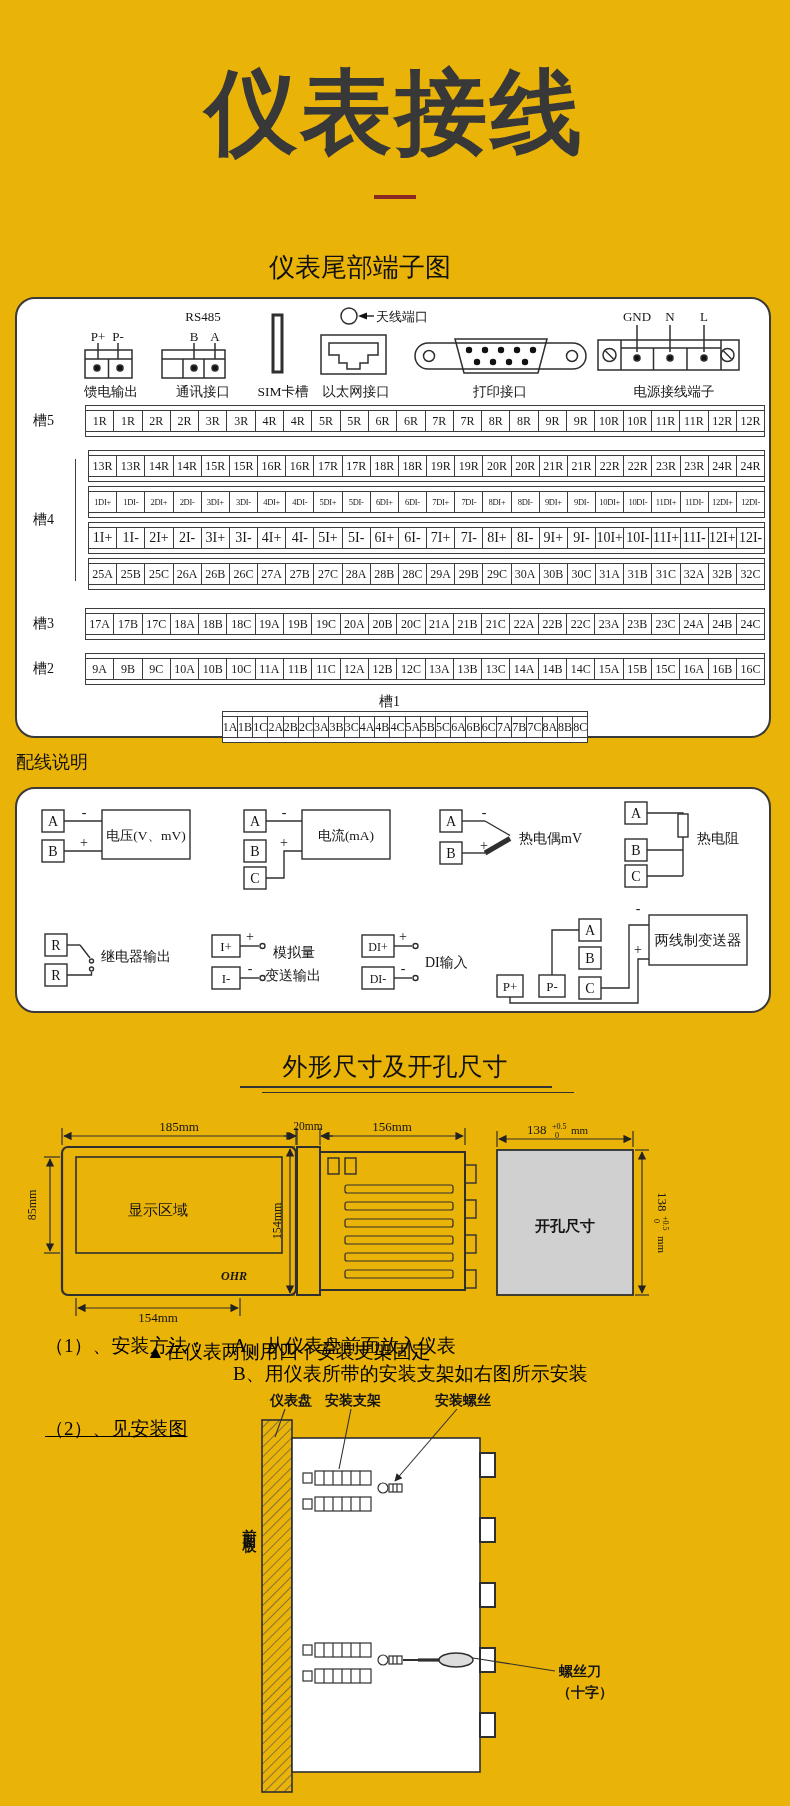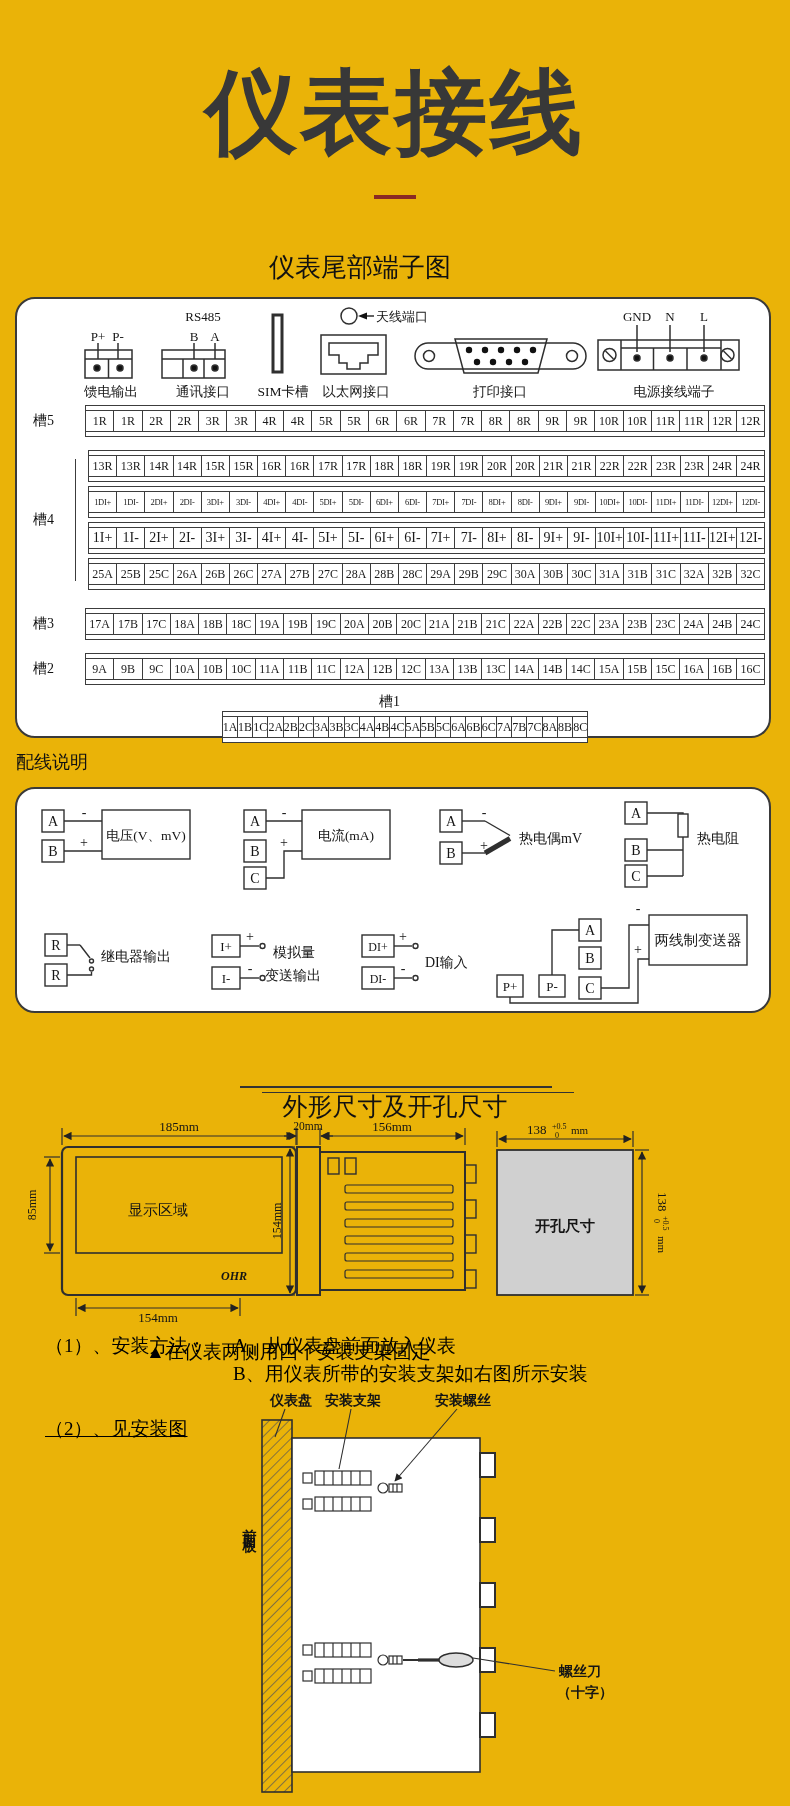--- a/index.html
+++ b/index.html
@@ -28,21 +28,21 @@
   .band{height:4px;}
   .band.top{border-bottom:1px solid #3c3c3c;}
   .band.bot{border-top:1px solid #3c3c3c;}
   .cells{display:flex;}
   .cell{flex:1;height:20px;line-height:20px;font-size:12px;text-align:center;
     border-right:1px solid #3c3c3c;white-space:nowrap;overflow:hidden;}
   .cell:last-child{border-right:0;}
   .cells.sm .cell{font-size:14px;}
   .cells.xs .cell{font-size:8.5px;letter-spacing:-0.3px;}
   .dims-heading{position:absolute;top:1050px;left:0;width:790px;text-align:center;
-    font-size:25px;color:#111;margin-top:40px;}
+    font-size:25px;color:#111;}
   .dims-u1{position:absolute;top:1086px;left:240px;width:312px;border-top:2px solid #333;}
   .dims-u2{position:absolute;top:1092px;left:262px;width:312px;border-top:1.2px solid #333;}
   .install-line{position:absolute;font-size:19px;color:#000;white-space:nowrap;}
   .vert-label{position:absolute;left:240px;top:1518px;font-size:14px;font-weight:bold;
     writing-mode:vertical-rl;letter-spacing:5px;color:#111;}
 </style>
 </head>
 <body>
 
 <div class="page">

